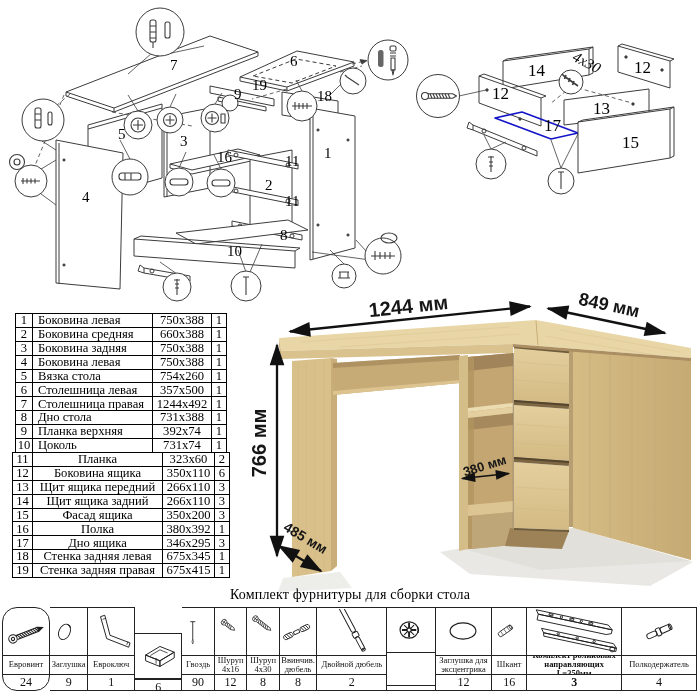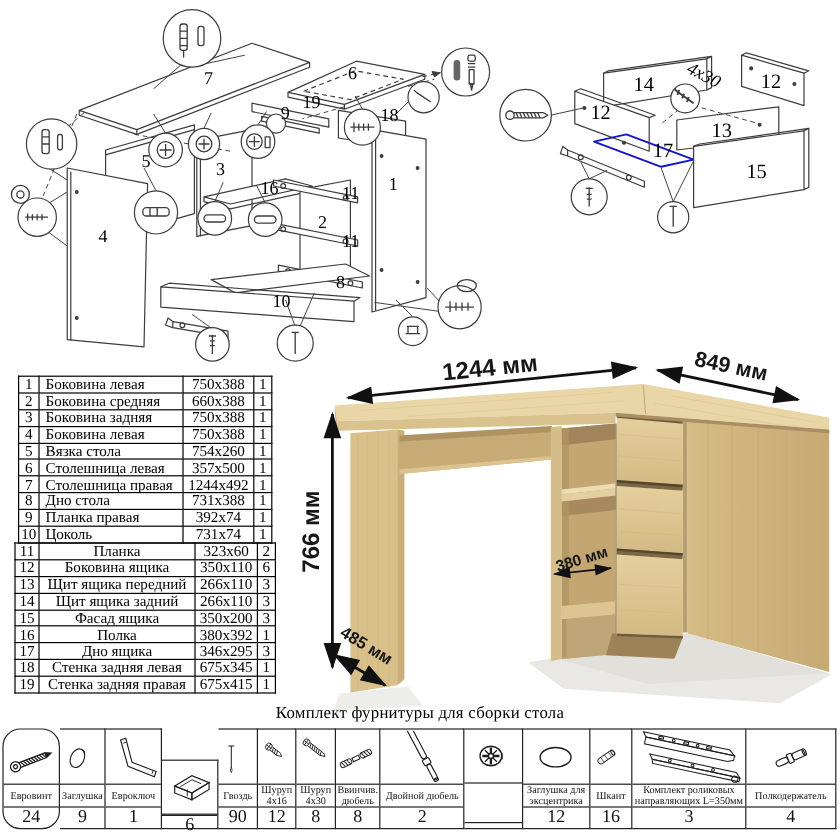--- a/index.html
+++ b/index.html
@@ -21,21 +21,21 @@
   
   #hw-title{position:absolute;left:0;top:587px;width:700px;text-align:center;
             font-size:14px;color:#000;letter-spacing:.2px;}
   #hw-table{position:absolute;left:2px;top:607px;width:695px;height:84px;display:flex;}
   .hw-col{display:flex;flex-direction:column;border:1px solid #222;border-left:none;box-sizing:border-box;}
   .hw-col:first-child{border-left:1px solid #222;}
   .hw-icon{height:48px;display:flex;align-items:center;justify-content:center;border-bottom:1px solid #222;}
   .hw-icon svg{position:static;display:block;}
   .hw-name{height:19px;border-bottom:1px solid #222;display:flex;align-items:center;justify-content:center;
            text-align:center;font-size:8.5px;line-height:9px;padding:0 1px;overflow:hidden;}
-  .hw-qty{flex:1;display:flex;align-items:center;justify-content:center;font-size:15px;}
+  .hw-qty{flex:1;display:flex;align-items:center;justify-content:center;font-size:12px;}
 </style>
 </head>
 <body>
 
 <div id="page">
 
   <svg id="diag-desk" width="420" height="310" viewBox="0 0 420 310" style="left:0;top:0;">
     <g fill="none" stroke="#3c3c3c" stroke-width="1" stroke-linejoin="round">
 
       <polygon points="66,92 210,36 258,52 114,108" fill="#fff"></polygon>
@@ -342,21 +342,21 @@
           <td class="c-qty">1</td>
         </tr>
         <tr>
           <td class="c-num">8</td>
           <td class="c-name">Дно стола</td>
           <td class="c-size">731х388</td>
           <td class="c-qty">1</td>
         </tr>
         <tr>
           <td class="c-num">9</td>
-          <td class="c-name">Планка правая</td>
+          <td class="c-name">Планка верхняя</td>
           <td class="c-size">392х74</td>
           <td class="c-qty">1</td>
         </tr>
         <tr>
           <td class="c-num">10</td>
           <td class="c-name">Цоколь</td>
           <td class="c-size">731х74</td>
           <td class="c-qty">1</td>
         </tr>
       </tbody>
@@ -640,21 +640,21 @@
       </div>
       <div class="hw-col" style="width: 35px;">
         <div class="hw-icon">
           <svg viewBox="0 0 44 44" width="42" height="44">
             <use href="#sym-dowel-pin-icon"></use>
           </svg>
         </div>
         <div class="hw-name">Шкант</div>
         <div class="hw-qty">16</div>
       </div>
-      <div class="hw-col" style="width: 95px;">
+      <div class="hw-col" style="width: 95px; font-weight: bold;">
         <div class="hw-icon">
           <svg viewBox="0 0 95 44" width="92" height="44">
             <use href="#sym-drawer-slide-icon"></use>
           </svg>
         </div>
         <div class="hw-name">Комплект роликовых направляющих L=350мм</div>
         <div class="hw-qty">3</div>
       </div>
       <div class="hw-col" style="width: 75px;">
         <div class="hw-icon">

